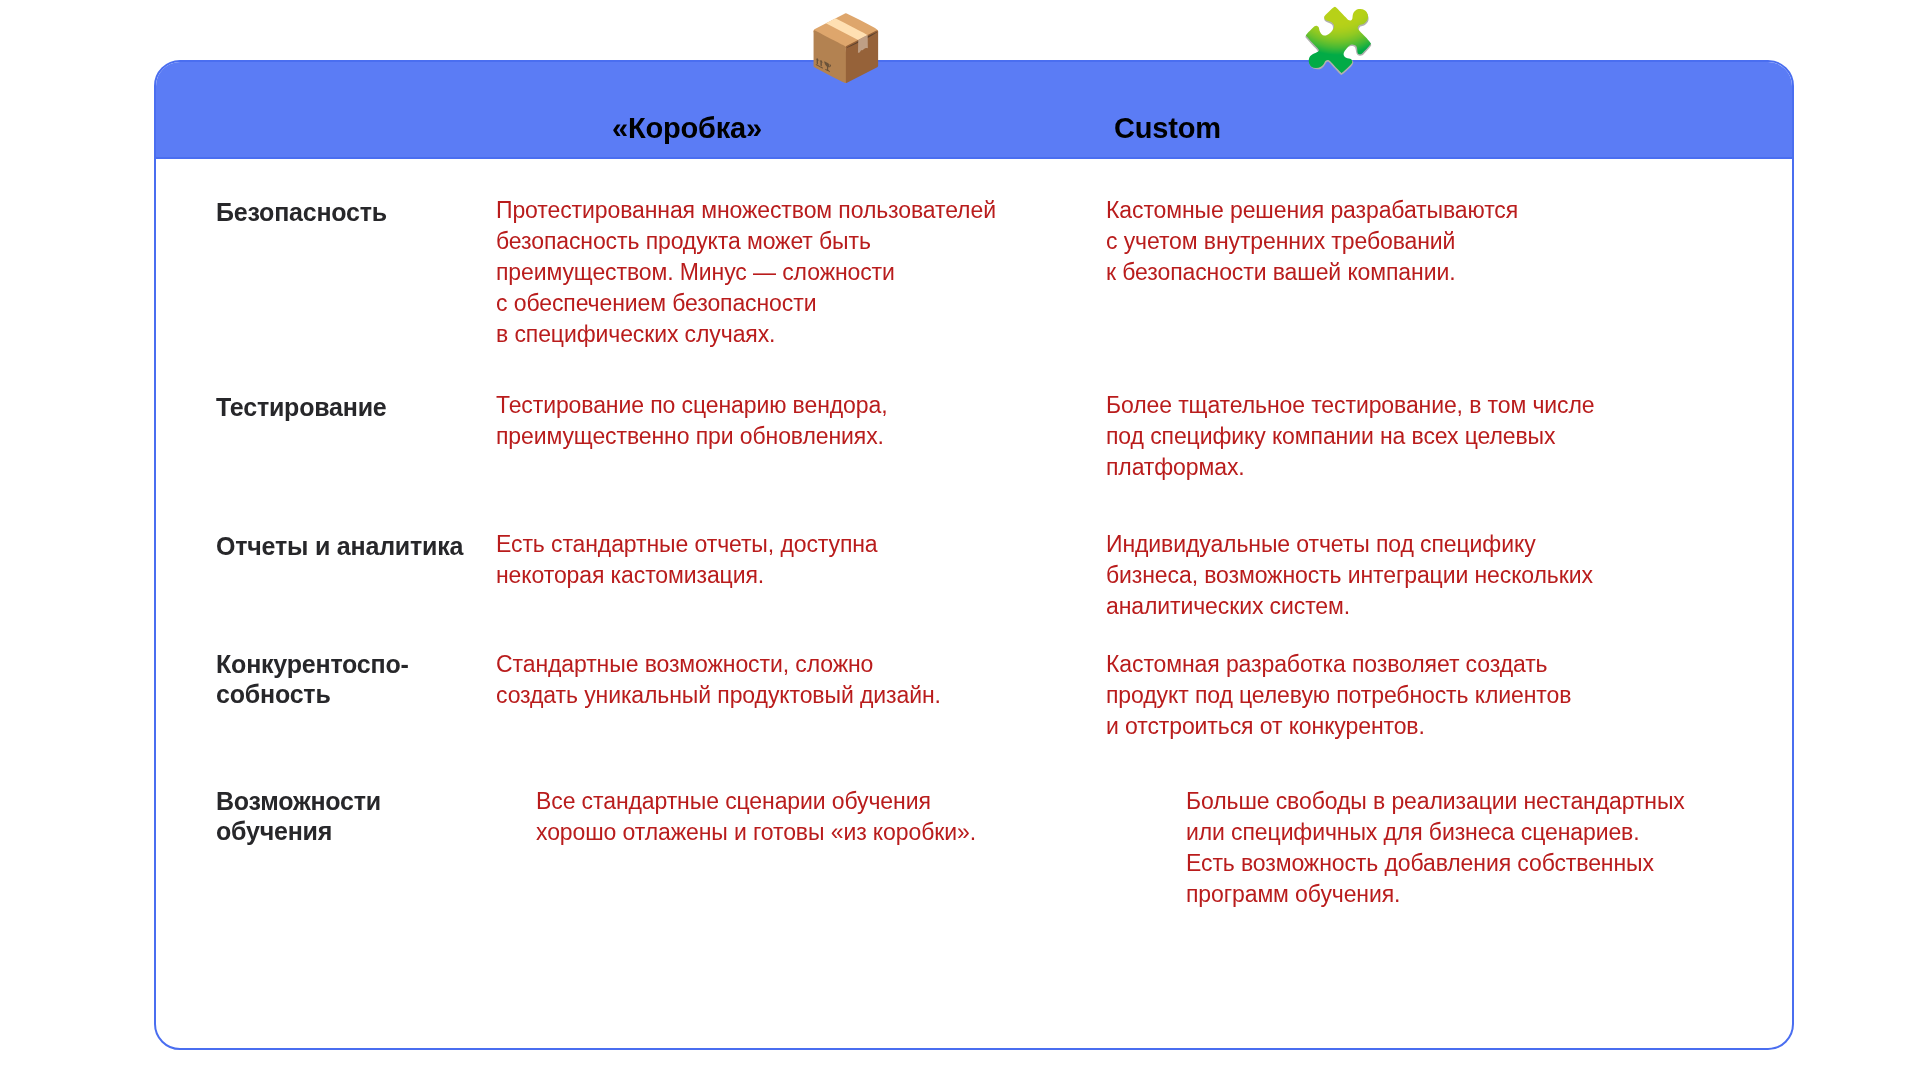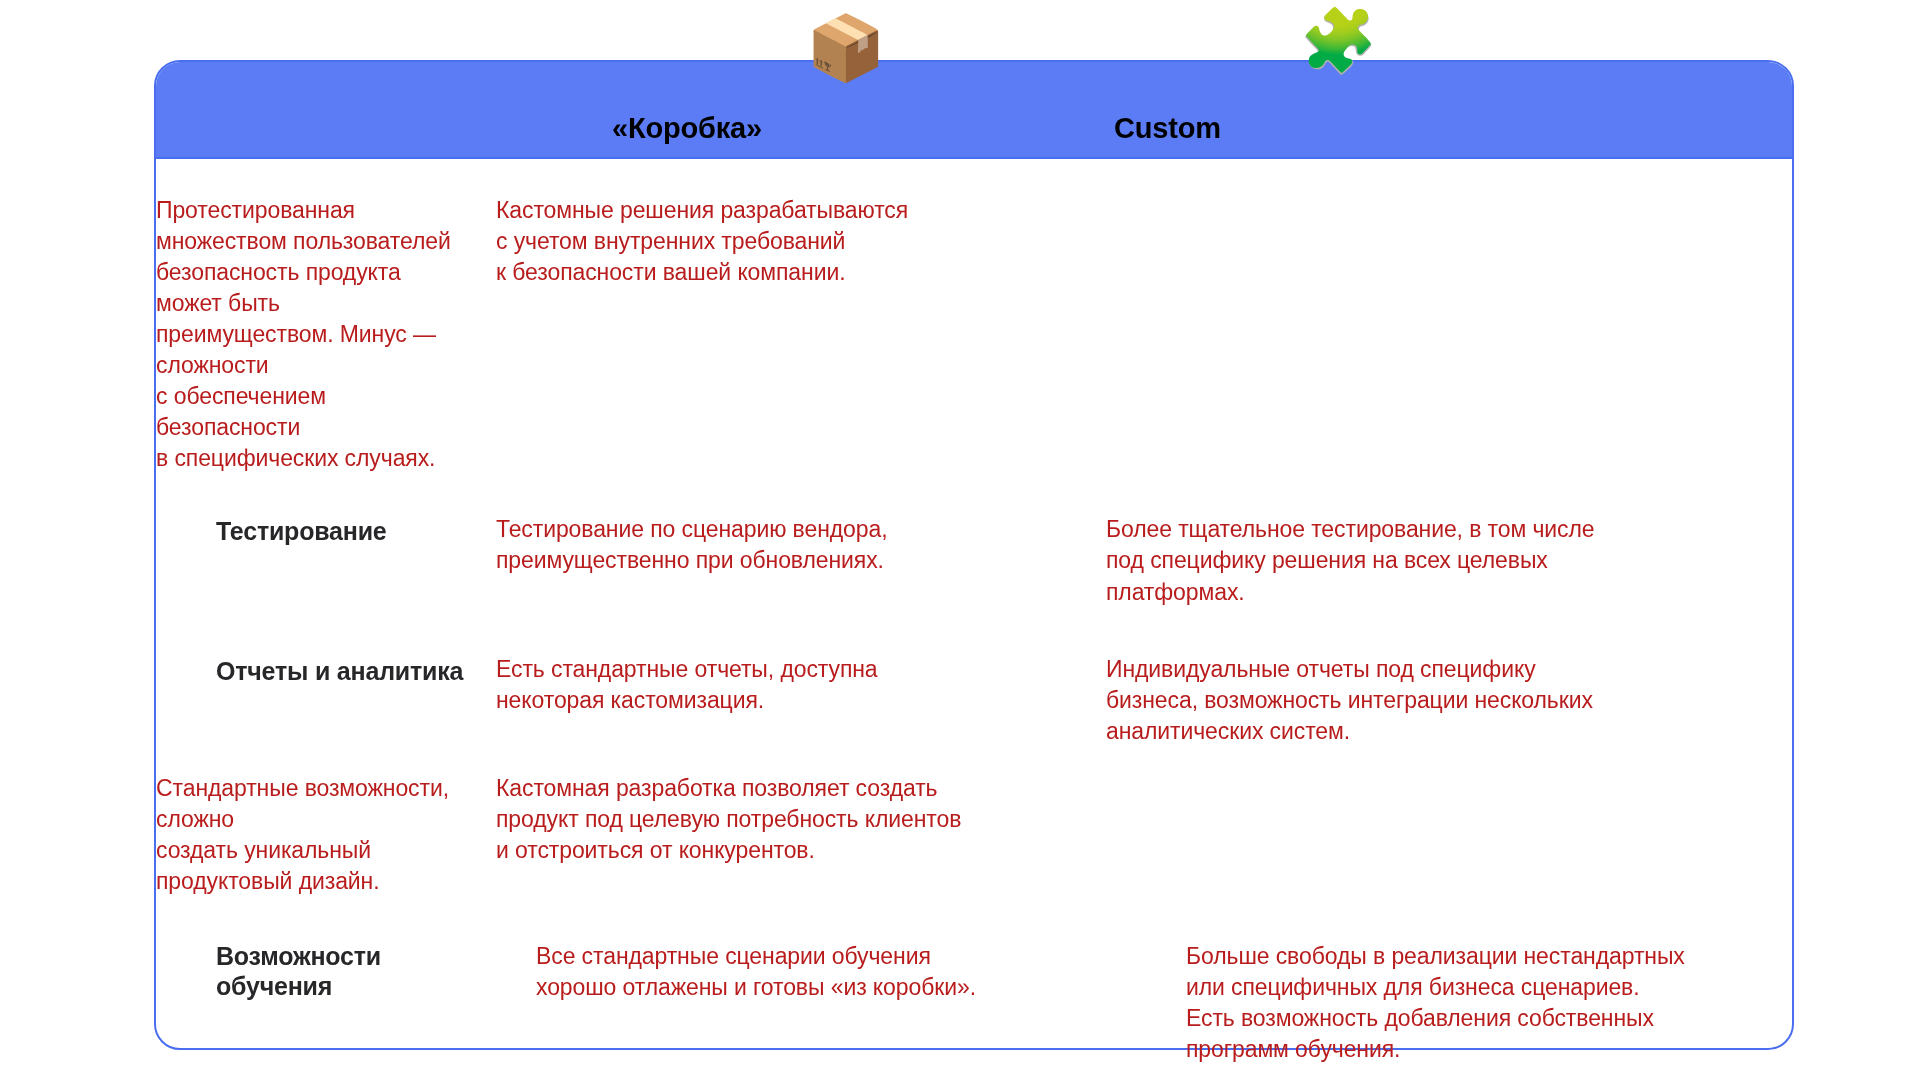--- a/index.html
+++ b/index.html
@@ -155,20 +155,23 @@
           <span class="emoji emoji-puzzle">🧩</span>
           <span class="header-title">Custom</span>
         </div>
 
       </div>
     </div>
 
     <div class="card-body">
 
       <div class="row row-1">
+        <div class="row-label-cell">
+          <div class="row-label">Безопасность</div>
+        </div>
         <div class="row-mid-cell">
           <div class="cell-text">Протестированная множеством пользователей
 безопасность продукта может быть
 преимуществом. Минус — сложности
 с обеспечением безопасности
 в специфических случаях.</div>
         </div>
         <div class="row-right-cell">
           <div class="cell-text">Кастомные решения разрабатываются
 с учетом внутренних требований
@@ -179,41 +182,45 @@
       <div class="row row-2">
         <div class="row-label-cell">
           <div class="row-label">Тестирование</div>
         </div>
         <div class="row-mid-cell">
           <div class="cell-text">Тестирование по сценарию вендора,
 преимущественно при обновлениях.</div>
         </div>
         <div class="row-right-cell">
           <div class="cell-text">Более тщательное тестирование, в том числе
-под специфику решения на всех целевых
+под специфику компании на всех целевых
 платформах.</div>
         </div>
       </div>
 
       <div class="row row-3">
         <div class="row-label-cell">
           <div class="row-label">Отчеты и аналитика</div>
         </div>
         <div class="row-mid-cell">
           <div class="cell-text">Есть стандартные отчеты, доступна
 некоторая кастомизация.</div>
         </div>
         <div class="row-right-cell">
           <div class="cell-text">Индивидуальные отчеты под специфику
 бизнеса, возможность интеграции нескольких
 аналитических систем.</div>
         </div>
       </div>
 
       <div class="row row-4">
+        <div class="row-label-cell">
+          <div class="row-label">Конкурентоспо-
+собность</div>
+        </div>
         <div class="row-mid-cell">
           <div class="cell-text">Стандартные возможности, сложно
 создать уникальный продуктовый дизайн.</div>
         </div>
         <div class="row-right-cell">
           <div class="cell-text">Кастомная разработка позволяет создать
 продукт под целевую потребность клиентов
 и отстроиться от конкурентов.</div>
         </div>
       </div>

